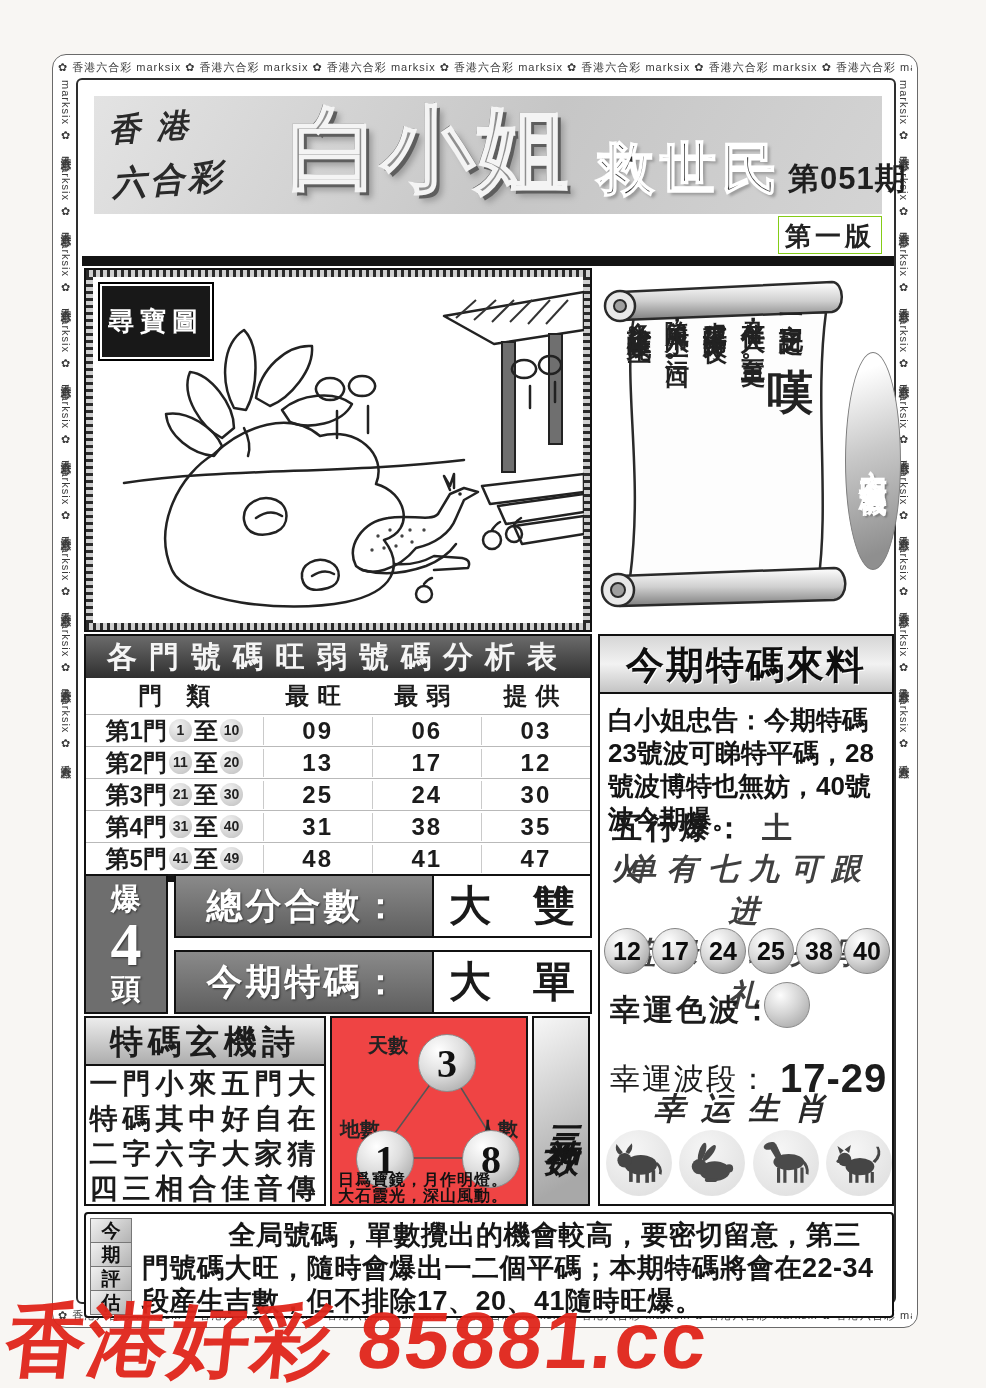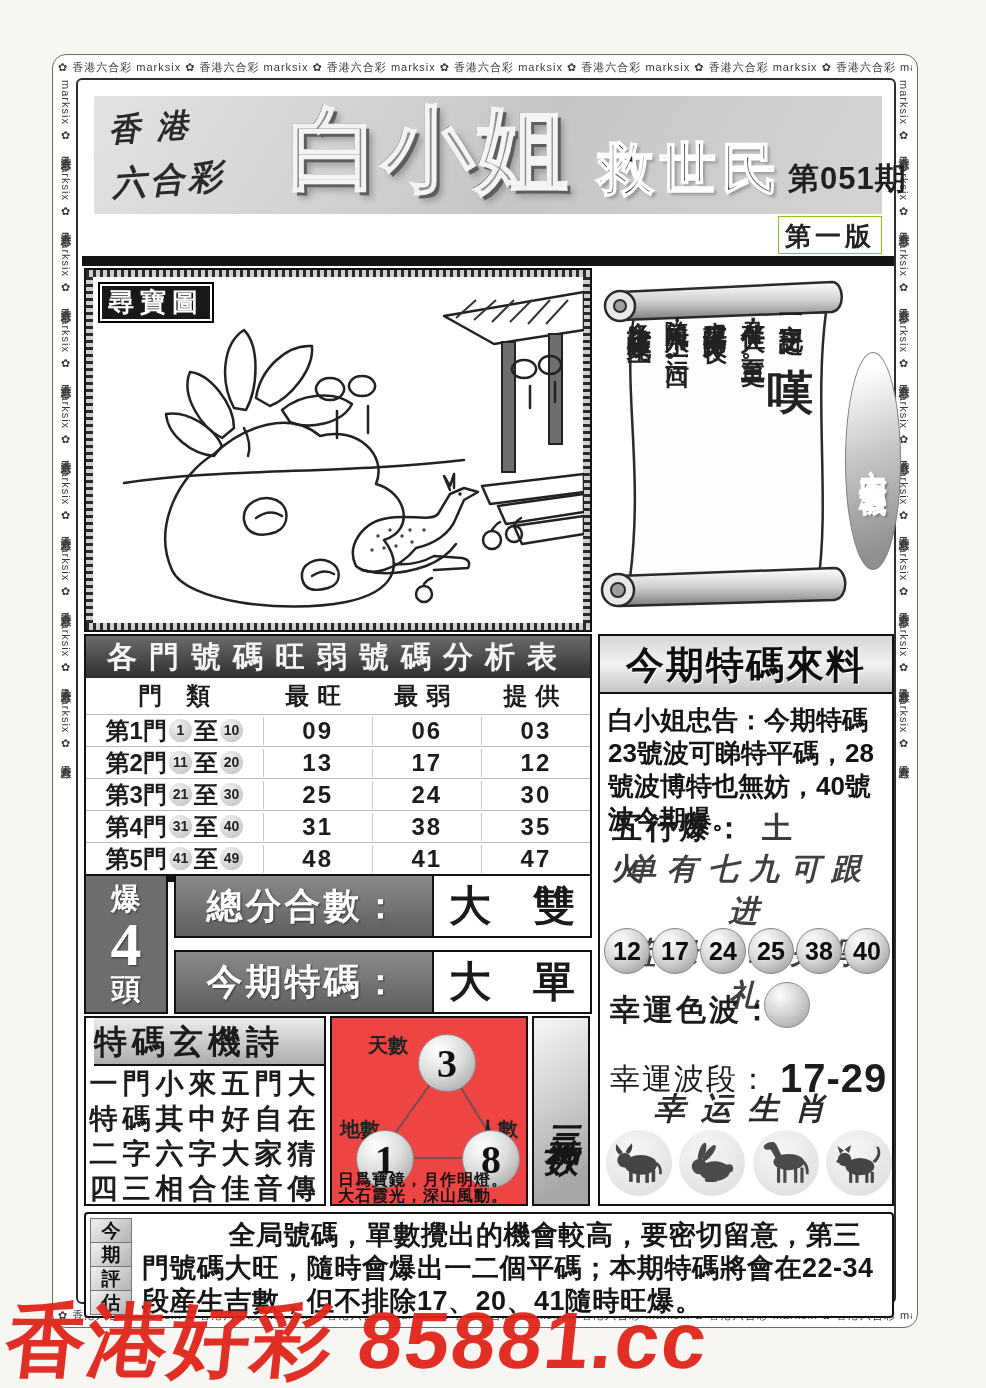--- a/index.html
+++ b/index.html
@@ -40,21 +40,21 @@
   .hdr-bar { position:absolute; left:82px; top:256px; width:812px; height:10px; background:#141414; }
 
   
   .pic-box { position:absolute; left:84px; top:268px; width:508px; height:364px; border:2px solid #111; background:#fff; }
   .pic-pat { position:absolute; background:repeating-linear-gradient(90deg,#2a2a2a 0 3px,#cfcfcf 3px 7px); }
   .pic-pat.t { left:0; top:0; right:0; height:7px; }
   .pic-pat.b { left:0; bottom:0; right:0; height:7px; }
   .pic-pat.l { left:0; top:7px; bottom:7px; width:7px; background:repeating-linear-gradient(0deg,#2a2a2a 0 3px,#cfcfcf 3px 7px); }
   .pic-pat.r { right:0; top:7px; bottom:7px; width:7px; background:repeating-linear-gradient(0deg,#2a2a2a 0 3px,#cfcfcf 3px 7px); }
   .pic-label { position:absolute; left:12px; top:12px; background:#181818; color:#fff; border:2px solid #000;
-               box-shadow:inset 0 0 0 2px #fff; padding:1px 8px; font-size:26px; font-weight:900; letter-spacing:6px; }
+               box-shadow:inset 0 0 0 2px #fff; padding:20px 8px; font-size:26px; font-weight:900; letter-spacing:6px; }
   .pic-svg { position:absolute; left:8px; top:8px; }
 
   
   .scroll-svg { position:absolute; left:600px; top:272px; }
   .scroll-text { position:absolute; left:618px; top:302px; width:192px; height:278px;
                  writing-mode:vertical-rl; text-orientation:upright; font-size:24px; font-weight:bold;
                  color:#222; line-height:38px; letter-spacing:3px; }
   .scroll-text .big { font-size:46px; font-weight:900; letter-spacing:0; padding-top:14px; }
   .mystery-badge { position:absolute; left:845px; top:352px; width:56px; height:218px; border-radius:50%;
                    background:linear-gradient(160deg,#ffffff 10%,#c9c9c9 45%,#8f8f8f 90%);
@@ -85,21 +85,21 @@
   .burst-row { position:absolute; left:174px; height:64px; display:flex; }
   .burst-label { width:260px; background:linear-gradient(180deg,#8a8a8a,#5f5f5f); border:2px solid #111;
                  color:#fff; font-size:36px; font-weight:900; display:flex; align-items:center; justify-content:center;
                  letter-spacing:3px; text-shadow:1px 1px 2px #333; }
   .burst-value { width:158px; background:#fff; border:2px solid #111; border-left:none; color:#1a1a1a;
                  font-size:42px; font-weight:900; display:flex; align-items:center; justify-content:center; }
 
   
   .poem { position:absolute; left:84px; top:1016px; width:242px; height:190px; border:2px solid #111; background:#fff; }
   .poem-title { height:48px; background:linear-gradient(180deg,#ececec,#adadad); border-bottom:2px solid #111;
-                font-size:33px; font-weight:900; text-align:left; line-height:48px; letter-spacing:5px;margin-left:8px; }
+                font-size:33px; font-weight:900; text-align:center; line-height:48px; letter-spacing:5px; }
   .poem-line { font-size:28px; font-weight:900; letter-spacing:5px; text-align:center; line-height:34px; margin-top:1px; }
 
   
   .tri-box { position:absolute; left:330px; top:1016px; width:198px; height:190px; border:2px solid #111; background:#ef4444; }
   .tri-label { position:absolute; font-size:20px; font-weight:900; color:#222; }
   .ball3 { position:absolute; width:58px; height:58px; border-radius:50%;
            background:radial-gradient(circle at 35% 28%, #ffffff 0%, #dedede 45%, #9a9a9a 100%);
            border:1px solid #8d8d8d; display:flex; align-items:center; justify-content:center;
            font-size:40px; font-weight:900; font-family:"Liberation Serif",serif; color:#111; }
   .tri-cap { position:absolute; left:6px; width:186px; font-size:16px; font-weight:900; letter-spacing:1px; color:#111; }

